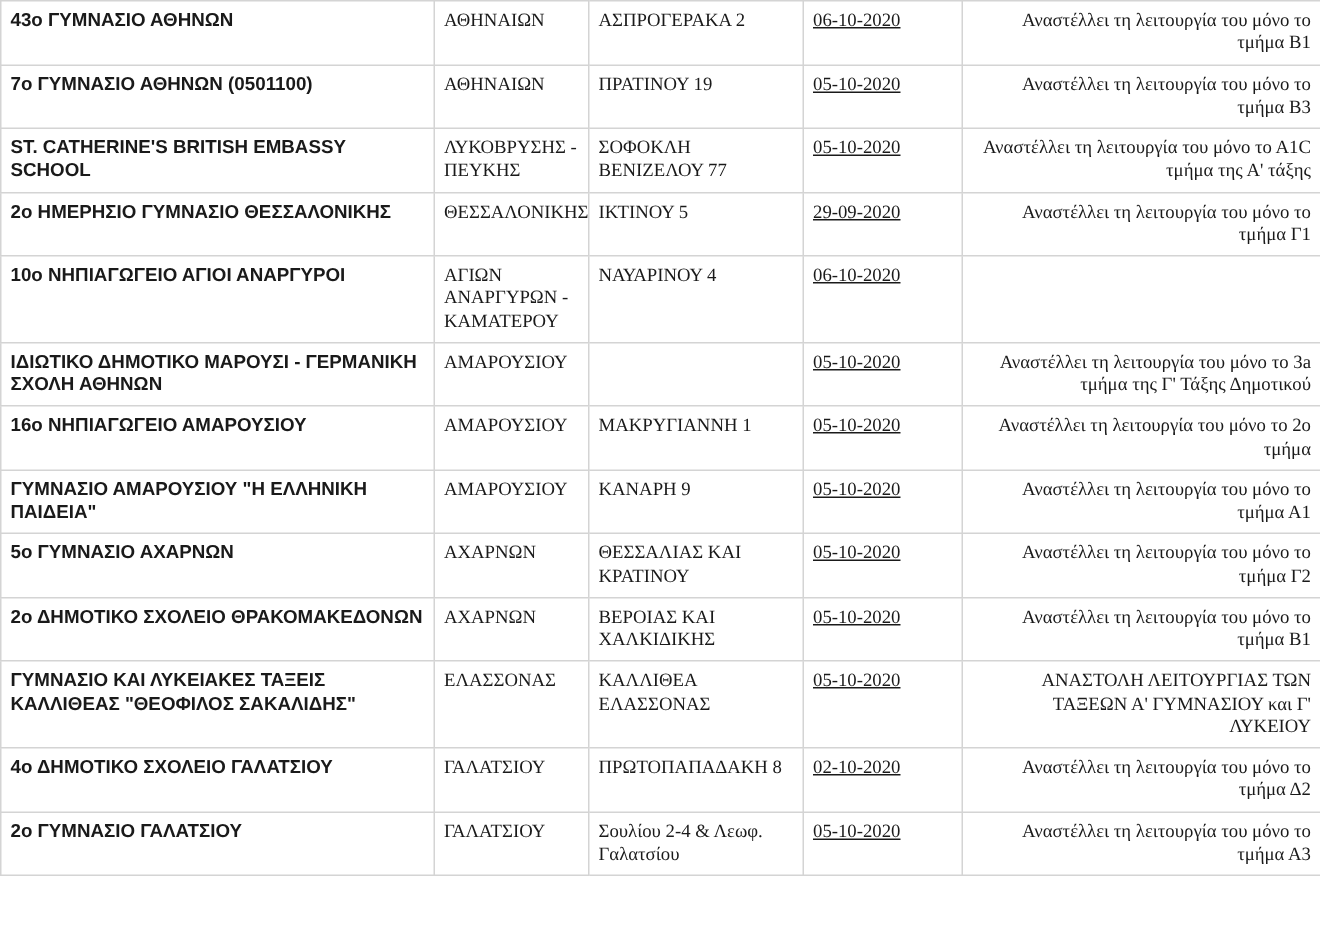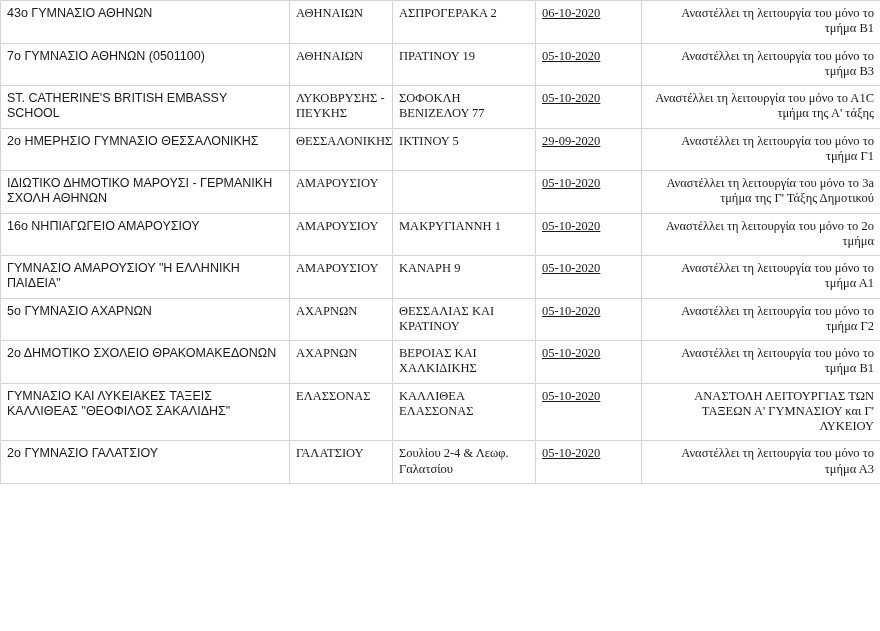--- a/index.html
+++ b/index.html
@@ -27,21 +27,21 @@
     color: #1a1a1a;
   }
   
   col.c-name   { width: 289px; }
   col.c-muni   { width: 103px; }
   col.c-addr   { width: 143px; }
   col.c-date   { width: 106px; }
   col.c-note   { width: 239px; }
 
   td.name {
-    font-weight: normal;
+    font-weight: bold;
     color: #000000;
     margin-top: 20px;
   }
   td.muni, td.addr {
     font-family: "Liberation Serif", serif;
     font-size: 12.5px;
     color: #1a1a1a;
   }
   td.date {
     font-family: "Liberation Serif", serif;
@@ -93,20 +93,27 @@
       <td class="note">Αναστέλλει τη λειτουργία του μόνο το Α1C τμήμα της Α' τάξης</td>
     </tr>
     <tr class="row">
       <td class="name">2ο ΗΜΕΡΗΣΙΟ ΓΥΜΝΑΣΙΟ ΘΕΣΣΑΛΟΝΙΚΗΣ</td>
       <td class="muni">ΘΕΣΣΑΛΟΝΙΚΗΣ</td>
       <td class="addr">ΙΚΤΙΝΟΥ 5</td>
       <td class="date">29-09-2020</td>
       <td class="note">Αναστέλλει τη λειτουργία του μόνο το τμήμα Γ1</td>
     </tr>
     <tr class="row">
+      <td class="name">10ο ΝΗΠΙΑΓΩΓΕΙΟ ΑΓΙΟΙ ΑΝΑΡΓΥΡΟΙ</td>
+      <td class="muni">ΑΓΙΩΝ ΑΝΑΡΓΥΡΩΝ - ΚΑΜΑΤΕΡΟΥ</td>
+      <td class="addr">ΝΑΥΑΡΙΝΟΥ 4</td>
+      <td class="date">06-10-2020</td>
+      <td class="note"></td>
+    </tr>
+    <tr class="row">
       <td class="name">ΙΔΙΩΤΙΚΟ ΔΗΜΟΤΙΚΟ ΜΑΡΟΥΣΙ - ΓΕΡΜΑΝΙΚΗ ΣΧΟΛΗ ΑΘΗΝΩΝ</td>
       <td class="muni">ΑΜΑΡΟΥΣΙΟΥ</td>
       <td class="addr"></td>
       <td class="date">05-10-2020</td>
       <td class="note">Αναστέλλει τη λειτουργία του μόνο το 3a τμήμα της Γ' Τάξης Δημοτικού</td>
     </tr>
     <tr class="row">
       <td class="name">16ο ΝΗΠΙΑΓΩΓΕΙΟ ΑΜΑΡΟΥΣΙΟΥ</td>
       <td class="muni">ΑΜΑΡΟΥΣΙΟΥ</td>
       <td class="addr">ΜΑΚΡΥΓΙΑΝΝΗ 1</td>
@@ -135,20 +142,27 @@
       <td class="note">Αναστέλλει τη λειτουργία του μόνο το τμήμα Β1</td>
     </tr>
     <tr class="row">
       <td class="name">ΓΥΜΝΑΣΙΟ ΚΑΙ ΛΥΚΕΙΑΚΕΣ ΤΑΞΕΙΣ ΚΑΛΛΙΘΕΑΣ "ΘΕΟΦΙΛΟΣ ΣΑΚΑΛΙΔΗΣ"</td>
       <td class="muni">ΕΛΑΣΣΟΝΑΣ</td>
       <td class="addr">ΚΑΛΛΙΘΕΑ ΕΛΑΣΣΟΝΑΣ</td>
       <td class="date">05-10-2020</td>
       <td class="note">ΑΝΑΣΤΟΛΗ ΛΕΙΤΟΥΡΓΙΑΣ ΤΩΝ ΤΑΞΕΩΝ Α' ΓΥΜΝΑΣΙΟΥ και Γ' ΛΥΚΕΙΟΥ</td>
     </tr>
     <tr class="row">
+      <td class="name">4ο ΔΗΜΟΤΙΚΟ ΣΧΟΛΕΙΟ ΓΑΛΑΤΣΙΟΥ</td>
+      <td class="muni">ΓΑΛΑΤΣΙΟΥ</td>
+      <td class="addr">ΠΡΩΤΟΠΑΠΑΔΑΚΗ 8</td>
+      <td class="date">02-10-2020</td>
+      <td class="note">Αναστέλλει τη λειτουργία του μόνο το τμήμα Δ2</td>
+    </tr>
+    <tr class="row">
       <td class="name">2ο ΓΥΜΝΑΣΙΟ ΓΑΛΑΤΣΙΟΥ</td>
       <td class="muni">ΓΑΛΑΤΣΙΟΥ</td>
       <td class="addr">Σουλίου 2-4 &amp; Λεωφ. Γαλατσίου</td>
       <td class="date">05-10-2020</td>
       <td class="note">Αναστέλλει τη λειτουργία του μόνο το τμήμα Α3</td>
     </tr>
 
   </tbody>
 </table>
 

